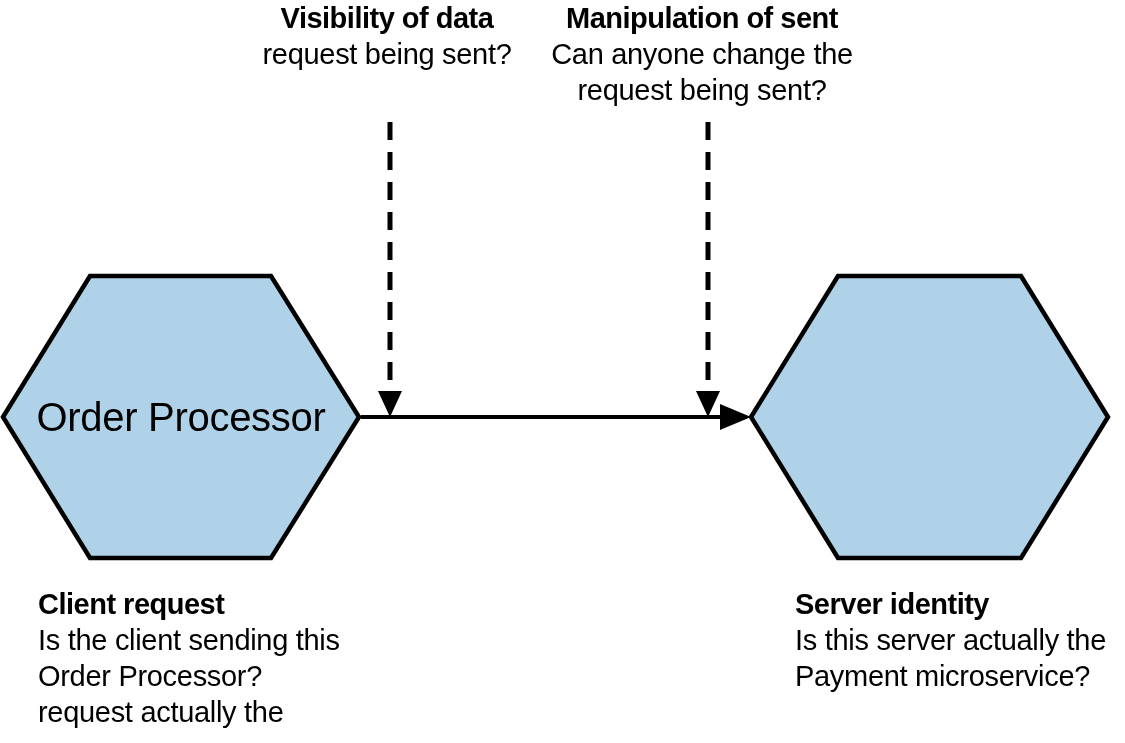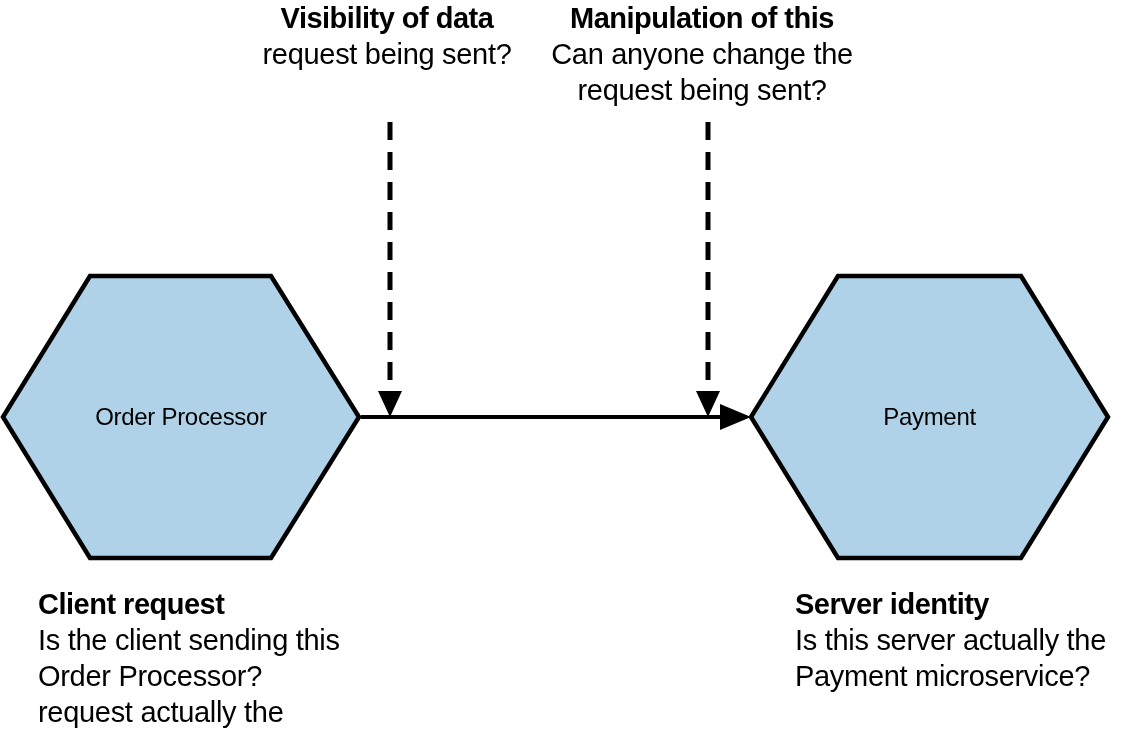--- a/index.html
+++ b/index.html
@@ -38,21 +38,21 @@
   .annotation.left-aligned { text-align: left; }
   .ann-top-left  { left: 187px; top: 0px;   width: 400px; }
   .ann-top-right { left: 502px; top: 0px;   width: 400px; }
   .ann-bot-left  { left: 38px;  top: 586px; width: 420px; }
   .ann-bot-right { left: 795px; top: 586px; width: 340px; }
   .hex-label {
     position: absolute;
     display: flex;
     align-items: center;
     justify-content: center;
-    font-size: 24px;
+    font-size: 40px;
     letter-spacing: -0.3px;
     color: #000000;
   }
   .hex-label.left  { left: 3px;   top: 276px; width: 356px; height: 282px; }
   .hex-label.right { left: 751px; top: 276px; width: 357px; height: 282px; }
 </style>
 </head>
 <body>
 
 <div class="canvas">
@@ -67,29 +67,28 @@
     <polygon points="751,417 720,404 720,430" fill="#000000"></polygon>
 
     <line x1="390" y1="122" x2="390" y2="392" stroke="#000000" stroke-width="5" stroke-dasharray="18 12"></line>
     <polygon points="390,417 378,391 402,391" fill="#000000"></polygon>
 
     <line x1="708" y1="122" x2="708" y2="392" stroke="#000000" stroke-width="5" stroke-dasharray="18 12"></line>
     <polygon points="708,417 696,391 720,391" fill="#000000"></polygon>
   </svg>
 
   <div class="hex-label left">Order Processor</div>
-  <div class="hex-label right">Payment</div>
 
   <div class="annotation centered ann-top-left">
     <div class="title">Visibility of data</div>
     <div>request being sent?</div>
   </div>
 
   <div class="annotation centered ann-top-right">
-    <div class="title">Manipulation of this</div>
+    <div class="title">Manipulation of sent</div>
     <div>Can anyone change the</div>
     <div>request being sent?</div>
   </div>
 
   <div class="annotation left-aligned ann-bot-left">
     <div class="title">Client request</div>
     <div>Is the client sending this</div>
     <div>Order Processor?</div>
     <div>request actually the</div>
   </div>

